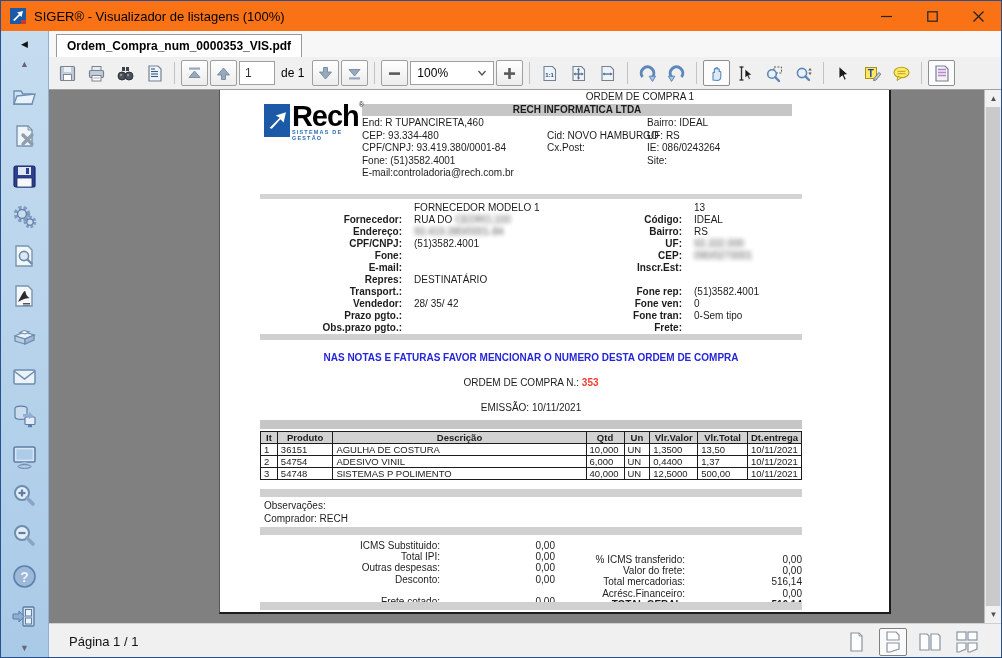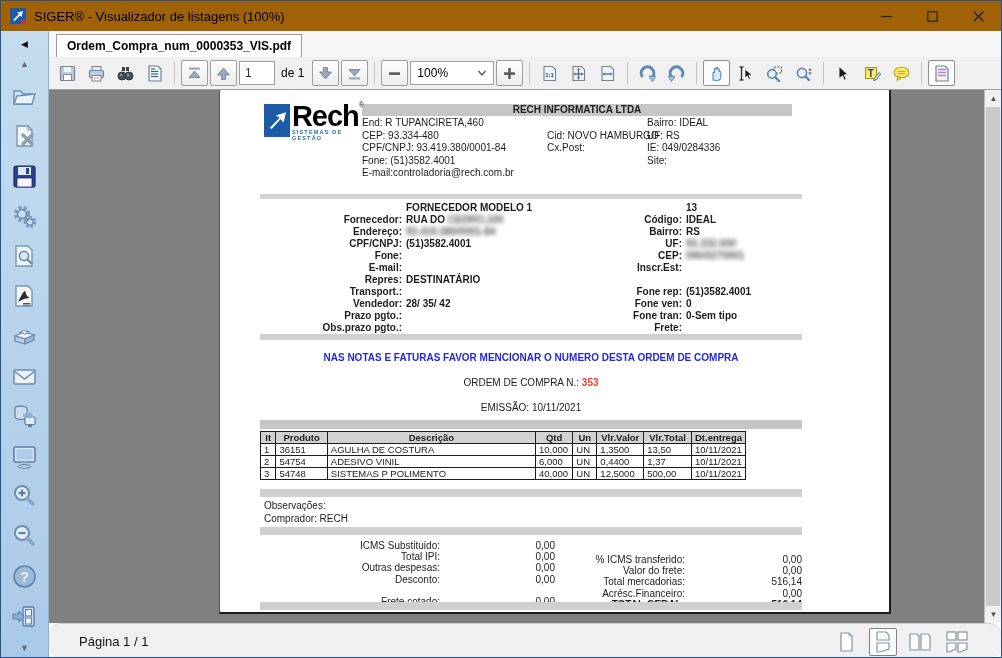--- a/index.html
+++ b/index.html
@@ -4,21 +4,21 @@
 <style>
   * { box-sizing: border-box; margin: 0; padding: 0; }
   html,body { width:1002px; height:658px; }
   body {
     font-family: "Liberation Sans", sans-serif;
     background:#fff; position:relative;
     border:1px solid #27518e;
     overflow:hidden;
   }
   
-  #titlebar { height:30px; background:#a16207; display:flex; align-items:center; padding-left:8px; }
+  #titlebar { height:30px; background:#f97316; display:flex; align-items:center; padding-left:8px; }
   #app-icon { width:18px; height:18px; margin-right:7px; }
   #title-text { font-size:13px; color:#000; }
   #win-controls { margin-left:auto; display:flex; height:100%; }
   .win-btn { width:46px; height:100%; display:flex; align-items:center; justify-content:center; }
   .win-btn svg { width:11px; height:11px; stroke:#222; stroke-width:1.2; fill:none; }
   
   #app { display:flex; height:628px; }
   
   #sidebar { width:48px; background:linear-gradient(180deg,#c5dcef,#a9cae7); border-right:1px solid #8fb0d0;
              display:flex; flex-direction:column; align-items:center; flex:0 0 48px; }
@@ -72,49 +72,49 @@
   #logo-reg { font-size:7px; vertical-align:top; }
   #logo-tag { font-size:5.5px; color:#2a6ab0; font-weight:bold; letter-spacing:1.2px; margin-top:-2px; }
   .ccol { line-height:12.5px; font-size:10px; }
   #ccol1 { top:27px; left:142px; } #ccol2 { top:39.5px; left:327px; } #ccol3 { top:27px; left:427px; }
   #sep1 { top:104px; left:40px; width:542px; height:5px; background:#d4d4d4; }
   .supplier-col { line-height:12px; }
   #sup-left { top:112px; left:40px; } #sup-right { top:112px; left:322px; }
   .srow { display:flex; height:12px; }
   .slabel { font-weight:bold; width:142px; text-align:right; flex:0 0 142px;margin-top:12px; }
   #sup-right .slabel { width:140px; flex-basis:140px; }
-  .sval { margin-left:4px; white-space:nowrap;font-weight:bold; }
+  .sval { margin-left:12px; white-space:nowrap; }
   .redact { filter:blur(2px); opacity:.75; }
   #sep2 { top:244px; left:40px; width:542px; height:6px; background:#d0d0d0; }
   #notice { top:262px; left:40px; width:542px; text-align:center; font-weight:bold; color:#2626d8; font-size:10px; }
   #ordernum { top:287px; left:40px; width:542px; text-align:center; }
   #ordernum .num { color:#f43b2e; font-weight:bold; }
   #emissao { top:312px; left:40px; width:542px; text-align:center; }
   #sep3 { top:330px; left:40px; width:542px; height:9px; background:#c6c6c6; }
-  #items { top:341px; left:40px; width:486px; border-collapse:collapse; font-size:9.5px; }
+  #items { top:341px; left:40px; width:542px; border-collapse:collapse; font-size:9.5px; }
   #items th, #items td { border:1px solid #1c1c1c; height:11px; padding:0 3px; white-space:nowrap; overflow:hidden; }
   #items th { background:#d2d2d2; font-weight:bold; text-align:center; }
   #items td { text-align:left; }
   .c-it{width:17px}.c-prod{width:56px}.c-desc{width:258px}.c-qtd{width:38px}.c-un{width:26px}
   .c-vu{width:48px}.c-vt{width:50px}.c-dt{width:49px}
   #sep4 { top:399px; left:40px; width:542px; height:8px; background:#d0d0d0; }
   #obs { top:410px; left:44px; line-height:12.5px; }
   #sep5 { top:437px; left:40px; width:542px; height:8px; background:#d0d0d0; }
   .totals-col { line-height:11.2px; }
   #tot-left { top:450px; left:40px; } #tot-right { top:450px; left:300px;margin-top:14px; }
   .trow { display:flex; height:11.2px; }
   .tlabel { width:180px; flex:0 0 180px; text-align:right; }
   .tval { width:115px; flex:0 0 115px; text-align:right; }
   #tot-right .tlabel { width:165px; flex-basis:165px; } #tot-right .tval { width:117px; flex-basis:117px; }
   .trow.bold { font-weight:bold; }
   .trow.spacer { visibility:hidden; }
   #sep6 { top:512px; left:40px; width:542px; height:8px; background:#d0d0d0; }
   
   #statusbar { height:36px; background:#f0f0f0; border-top:1px solid #cfcfcf; display:flex; align-items:center;
-               padding:0 30px;border-radius:12px; }
+               padding:0 20px; }
   #status-page { font-size:13px; color:#111; }
   #layout-btns { margin-left:auto; display:flex; gap:9px; align-items:center; }
   .lay-btn { width:28px; height:28px; display:flex; align-items:center; justify-content:center; border-radius:2px; }
   .lay-btn svg { width:24px; height:24px; }
   .lay-btn.sel { border:1px solid #808080; background:#fafafa; }
 </style>
 </head>
 <body>
 
 <div id="titlebar">
@@ -460,20 +460,21 @@
             <line x1="6" y1="5.5" x2="14" y2="5.5"></line>
               <line x1="6" y1="8.5" x2="14" y2="8.5"></line>
               <line x1="6" y1="11.5" x2="14" y2="11.5"></line>
           </g>
         </svg>
       </div>
     </div>
 
     <div id="viewport">
       <div id="page">
+        <div id="ordem1" class="abs">ORDEM DE COMPRA 1</div>
         <div id="company-bar" class="abs">RECH INFORMATICA LTDA</div>
 
         <div id="logo" class="abs">
           <div id="logo-box">
             <svg viewBox="0 0 33 33">
                 <polygon points="7,26 20,13 15,10 28,6 25,19 21,15 10,27" fill="#fff"></polygon>
               </svg>
           </div>
           <div style="margin-left:2px;">
             <div><span id="logo-word">Rech</span><span id="logo-reg">®</span></div>
@@ -488,21 +489,21 @@
             <div>Fone: (51)3582.4001</div>
             <div>E-mail:controladoria@rech.com.br</div>
         </div>
         <div id="ccol2" class="abs ccol">
           <div>Cid: NOVO HAMBURGO</div>
             <div>Cx.Post:</div>
         </div>
         <div id="ccol3" class="abs ccol">
           <div>Bairro: IDEAL</div>
             <div>UF: RS</div>
-            <div>IE: 049/0284336</div>
+            <div>IE: 086/0243264</div>
             <div>Site:</div>
         </div>
 
         <div id="sep1" class="abs gbar"></div>
 
         <div id="sup-left" class="abs supplier-col">
 
             <div class="srow">
               <span class="slabel">Fornecedor:</span>
               <span class="sval"><span>FORNECEDOR MODELO 1</span><span class="redact"></span></span>

